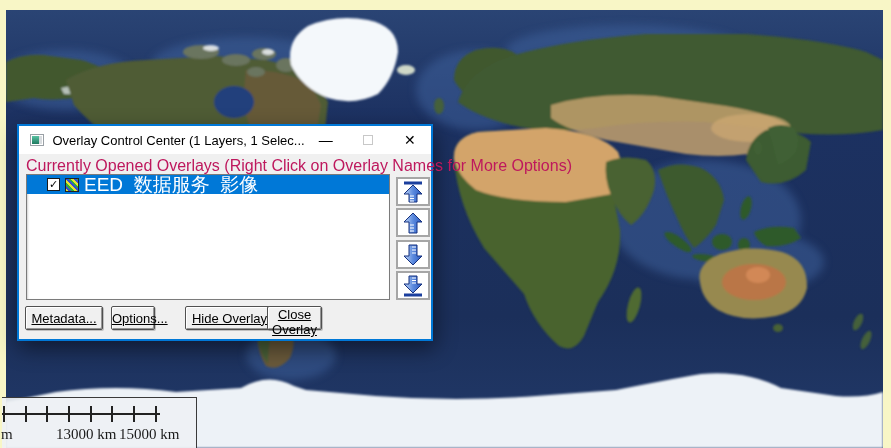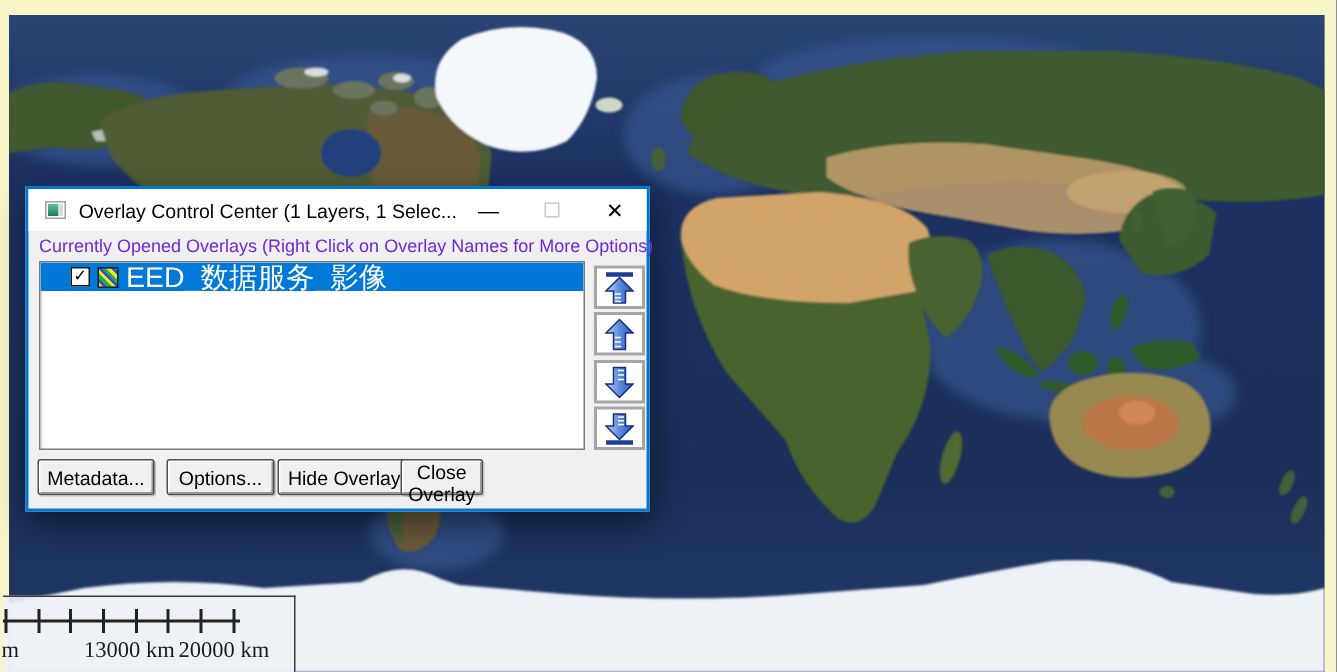--- a/index.html
+++ b/index.html
@@ -27,37 +27,37 @@
             border:2px solid #0078d7; background:#f0f0f0; box-shadow:2px 8px 20px rgba(0,0,0,.45); }
   .titlebar { height:28px; background:#fff; display:flex; align-items:center; }
   .title-icon { width:15px; height:12px; margin:0 8px 0 11px; border:1px solid #9aa0a6; background:#fff; position:relative; }
   .title-icon::before { content:""; position:absolute; left:1px; top:1px; width:7px; height:8px;
             background:linear-gradient(180deg,#59c2a2,#1f7a60); }
   .title-icon::after { content:""; position:absolute; right:1px; top:1px; width:3px; height:8px; background:#d8dcdf; }
   .title-text { font-size:13px; color:#000; white-space:nowrap; }
   .tb-spacer { flex:1; }
   .tb-btn { width:44px; height:28px; display:flex; align-items:center; justify-content:center; font-size:14px; color:#000; }
   .tb-max-glyph { width:10px; height:10px; border:1px solid #c8c8c8; }
-  .dlg-label { position:absolute; left:7px; top:31px; font-size:12px; color:#6d28d9; white-space:nowrap; }
+  .dlg-label { position:absolute; left:7px; top:31px; font-size:16px; color:#be185d; white-space:nowrap; }
   .listbox { position:absolute; left:7px; top:48px; width:364px; height:126px; background:#fff;
              border:1px solid #7b7b7b; box-shadow:inset 1px 1px 2px rgba(0,0,0,.18); overflow:hidden; }
   .layer-item { height:19px; display:flex; align-items:center; padding-left:20px; }
   .layer-item.selected { background:#0078d7; color:#fff; }
   .checkbox { width:13px; height:13px; background:#fff; border:1px solid #1a1a1a; color:#000;
               font-size:11px; line-height:11px; text-align:center; margin-right:3px; flex:0 0 auto; }
   .layer-icon { width:14px; height:14px; border:1px solid #222; margin:0 5px 0 2px; flex:0 0 auto;
               background:repeating-linear-gradient(45deg,#e6e62e 0 2px,#3a50cc 2px 4px,#2fae3e 4px 6px); }
   .layer-name { font-size:19px; white-space:nowrap; }
   .order-btn { position:absolute; left:377px; width:34px; height:29px; background:#fff;
                border:2px solid #a6a6a6; display:flex; align-items:center; justify-content:center; padding:0; cursor:pointer; }
   .order-btn.b0{top:51px;} .order-btn.b1{top:82px;} .order-btn.b2{top:114px;} .order-btn.b3{top:145px;}
   .action-btn { position:absolute; top:180px; height:24px; background:#f0f0f0; color:#000;
                 border:1px solid #505050; border-radius:2px; font-size:13px; font-family:"Liberation Sans",sans-serif;
-                box-shadow:inset 1px 1px 0 #fff, inset -1px -1px 0 #969696, 1px 1px 0 rgba(0,0,0,.2); cursor:pointer; }
-  .action-btn.a0{left:6px;width:78px;} .action-btn.a1{left:92px;width:72px;}
+                box-shadow:inset 1px 1px 0 #fff, inset -1px -1px 0 #969696, 1px 1px 0 rgba(0,0,0,.2); cursor:pointer;text-decoration:underline; }
+  .action-btn.a0{left:6px;width:78px;} .action-btn.a1{left:92px;width:44px;}
   .action-btn.a2{left:166px;width:89px;} .action-btn.a3{left:248px;width:55px;}
   .hidden-defs { position:absolute; width:0; height:0; }
 </style>
 </head>
 <body>
 
 <svg class="hidden-defs" aria-hidden="true">
   <defs>
     <linearGradient id="agrad" x1="0" y1="0" x2="1" y2="0">
       <stop offset="0" stop-color="#c3d6f4"></stop>
@@ -165,21 +165,21 @@
   <span class="tick"></span>
   <span class="tick"></span>
   <span class="tick"></span>
   <span class="tick"></span>
   <span class="tick"></span>
   <span class="tick"></span>
   <span class="tick"></span>
   <div class="sline"></div>
   <span class="slabel l0">m</span>
   <span class="slabel l1">13000 km</span>
-  <span class="slabel l2">20000 km</span>
+  <span class="slabel l2">15000 km</span>
 </div>
 
 <div class="dialog">
   <div class="titlebar">
     <span class="title-icon"></span>
     <span class="title-text">Overlay Control Center (1 Layers, 1 Selec...</span>
     <span class="tb-spacer"></span>
     <span class="tb-btn">—</span>
     <span class="tb-btn">
         <span class="tb-max-glyph"></span>

